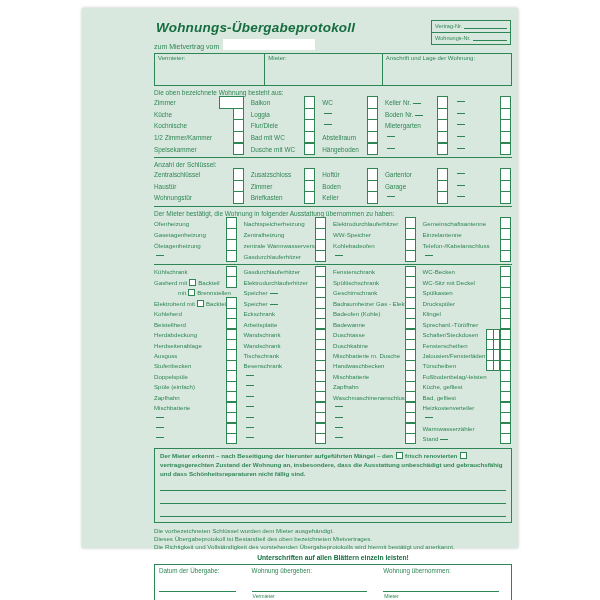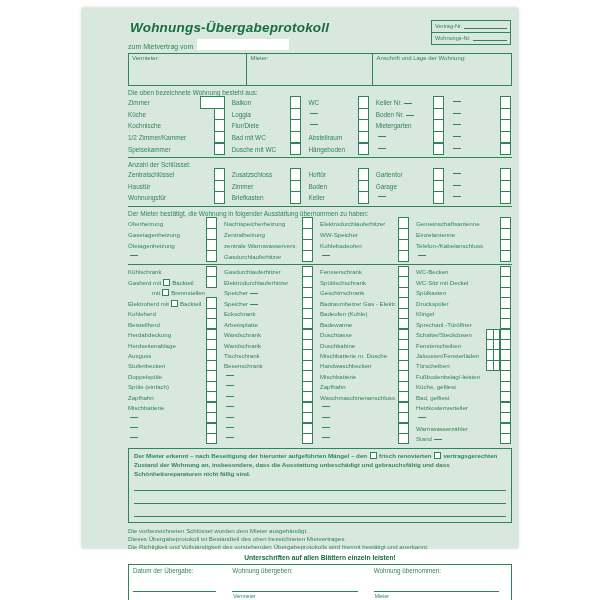--- a/index.html
+++ b/index.html
@@ -3,21 +3,21 @@
 <meta charset="utf-8">
 <style>
   :root{
     --paper:#d9e8de;
     --ink:#2e8655;
     --dark:#156d3f;
     --box:#ffffff;
   }
   *{box-sizing:border-box;margin:0;padding:0}
   html,body{width:600px;height:600px;background:#ffffff;font-family:"Liberation Sans",sans-serif;color:var(--ink);overflow:hidden}
-  .paper{width:436px;height:540px;margin:8px auto 0;background:var(--paper);padding:12px 6px 8px 46px;box-shadow:0 0 3px rgba(60,90,70,.35);position:relative}
+  .paper{width:436px;height:540px;margin:8px auto 0;background:var(--paper);padding:12px 6px 8px 72px;box-shadow:0 0 3px rgba(60,90,70,.35);position:relative}
 
   
   .header{display:flex;justify-content:space-between;align-items:flex-start}
   .title{font-size:13.5px;font-weight:bold;font-style:italic;color:var(--dark);letter-spacing:.2px;margin-left:2px}
   .subrow{display:flex;align-items:flex-end;gap:4px;font-size:7px;margin:4px 0 3px 0}
   .subinput{width:92px;height:11px;background:var(--box)}
   .contractbox{width:80px;border:1px solid var(--ink);font-size:5.6px;margin-right:1px}
   .contractbox .crow{display:flex;align-items:flex-end;padding:2px 3px 3px;gap:2px}
   .contractbox .crow:first-child{border-bottom:1px solid var(--ink)}
   .contractbox .cline{flex:1;border-bottom:.8px solid var(--ink);height:5px}

